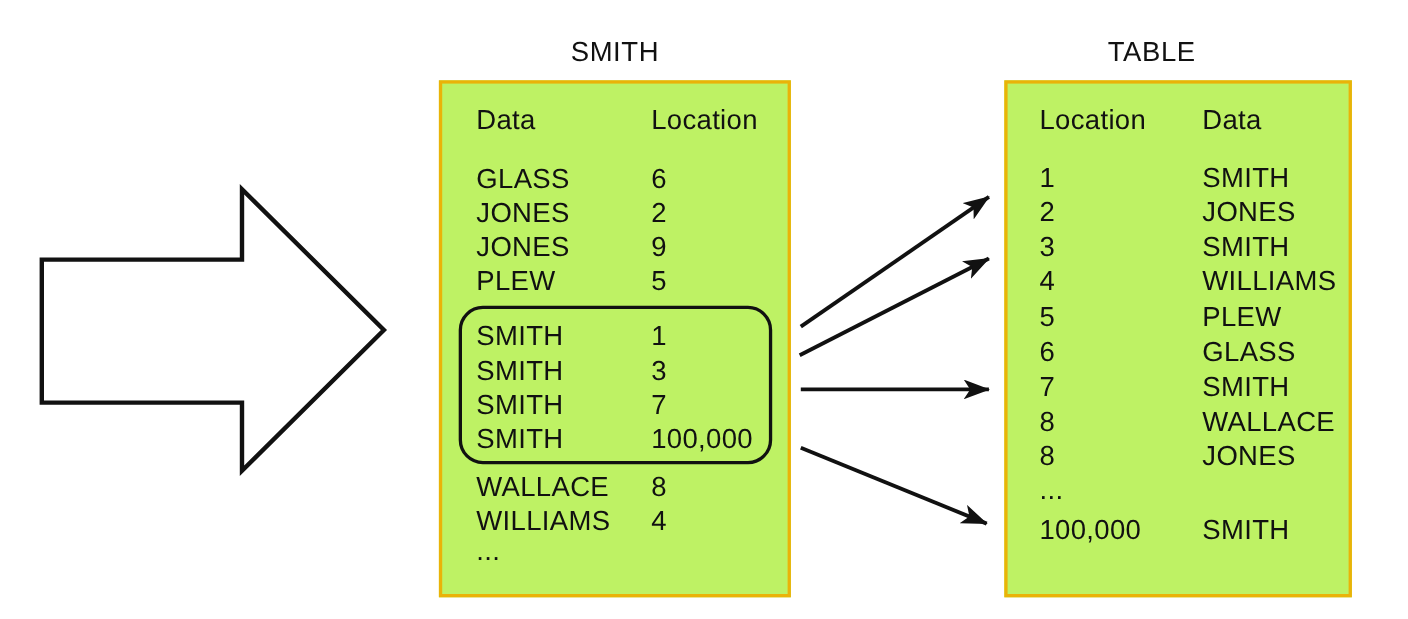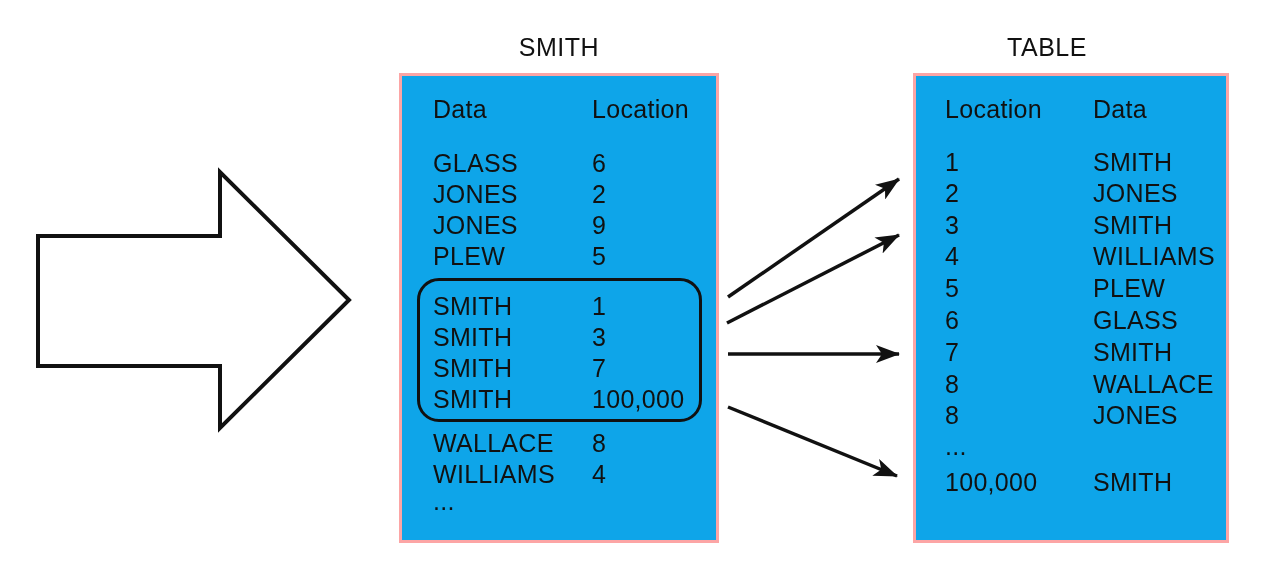--- a/index.html
+++ b/index.html
@@ -21,22 +21,22 @@
   .box-title {
     position: absolute;
     font-size: 25px;
     line-height: 28px;
     text-align: center;
     letter-spacing: 0.5px;
     white-space: nowrap;
   }
   .panel {
     position: absolute;
-    border: 3px solid #fca5a5;
-    background: #0ea5e9;
+    border: 3px solid #eab308;
+    background: #bef264;
     box-sizing: border-box;
   }
   .cell {
     position: absolute;
     font-size: 25px;
     line-height: 30px;
     height: 30px;
     letter-spacing: 0.3px;
     white-space: nowrap;
   }

